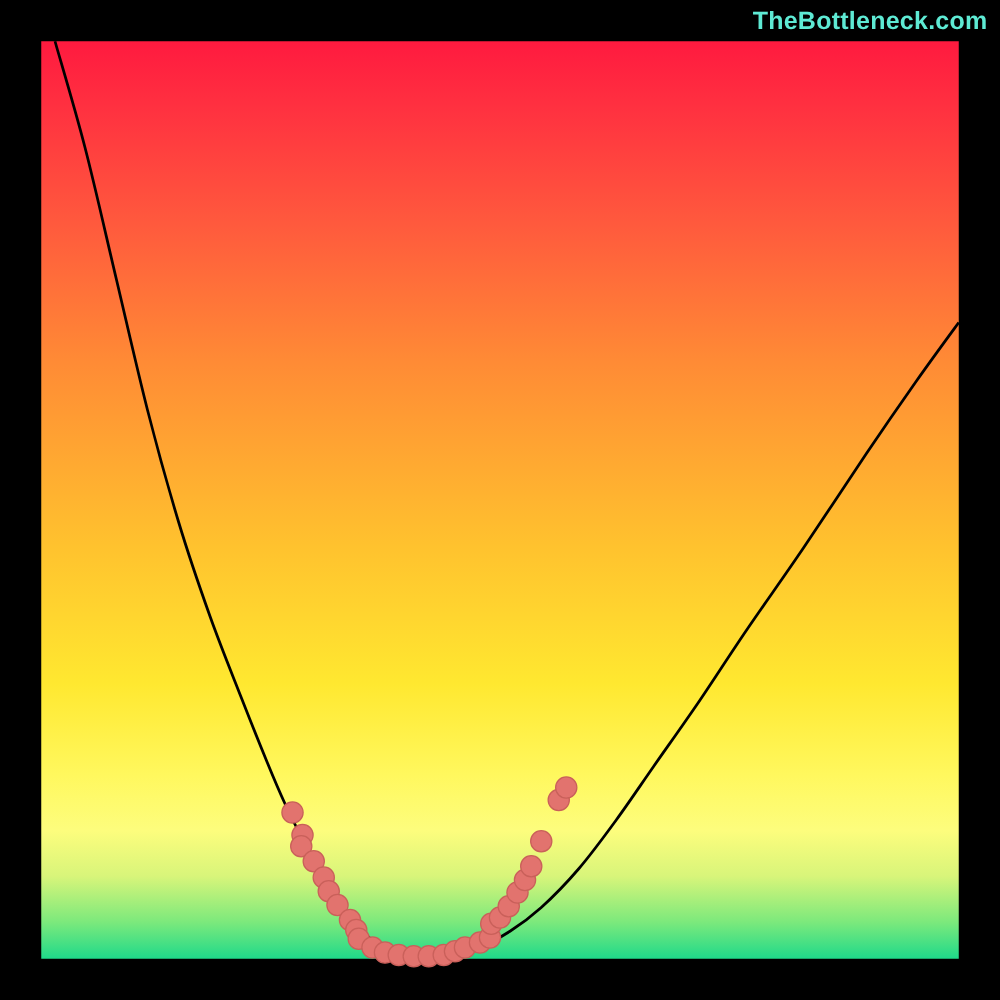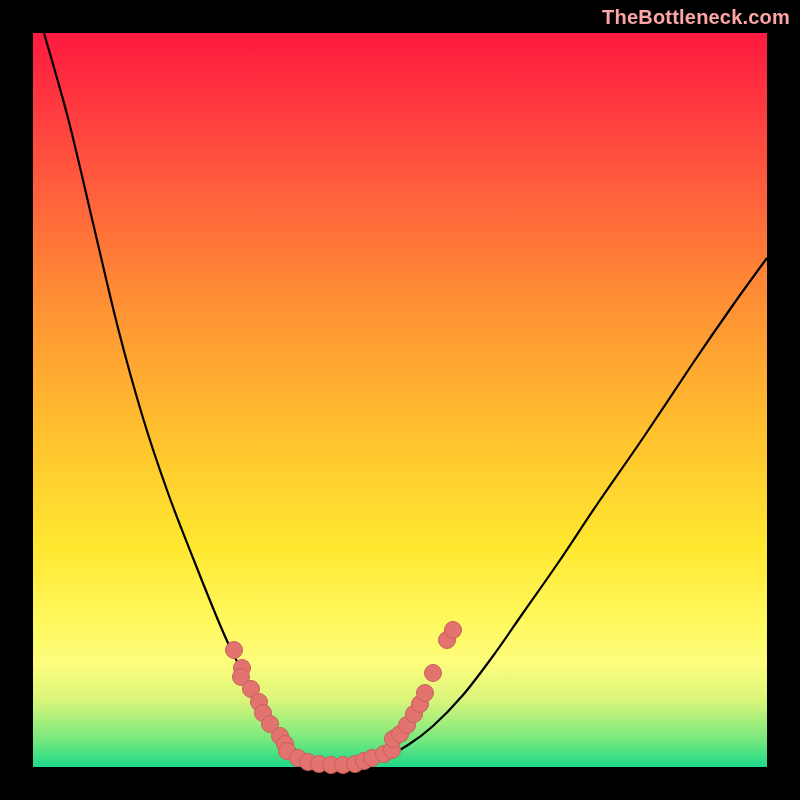--- a/index.html
+++ b/index.html
@@ -39,21 +39,21 @@
       #1fd98a 100%
     );
   }
   .watermark {
     position: absolute;
     top: 6px;
     right: 10px;
     font-family: Arial, Helvetica, sans-serif;
     font-size: 20px;
     font-weight: 600;
-    color: #fca5a5;
+    color: #5eead4;
     letter-spacing: 0.2px;
   }
   svg.curve {
     position: absolute;
     top: 0;
     left: 0;
     width: 734px;
     height: 734px;
     overflow: visible;
   }

